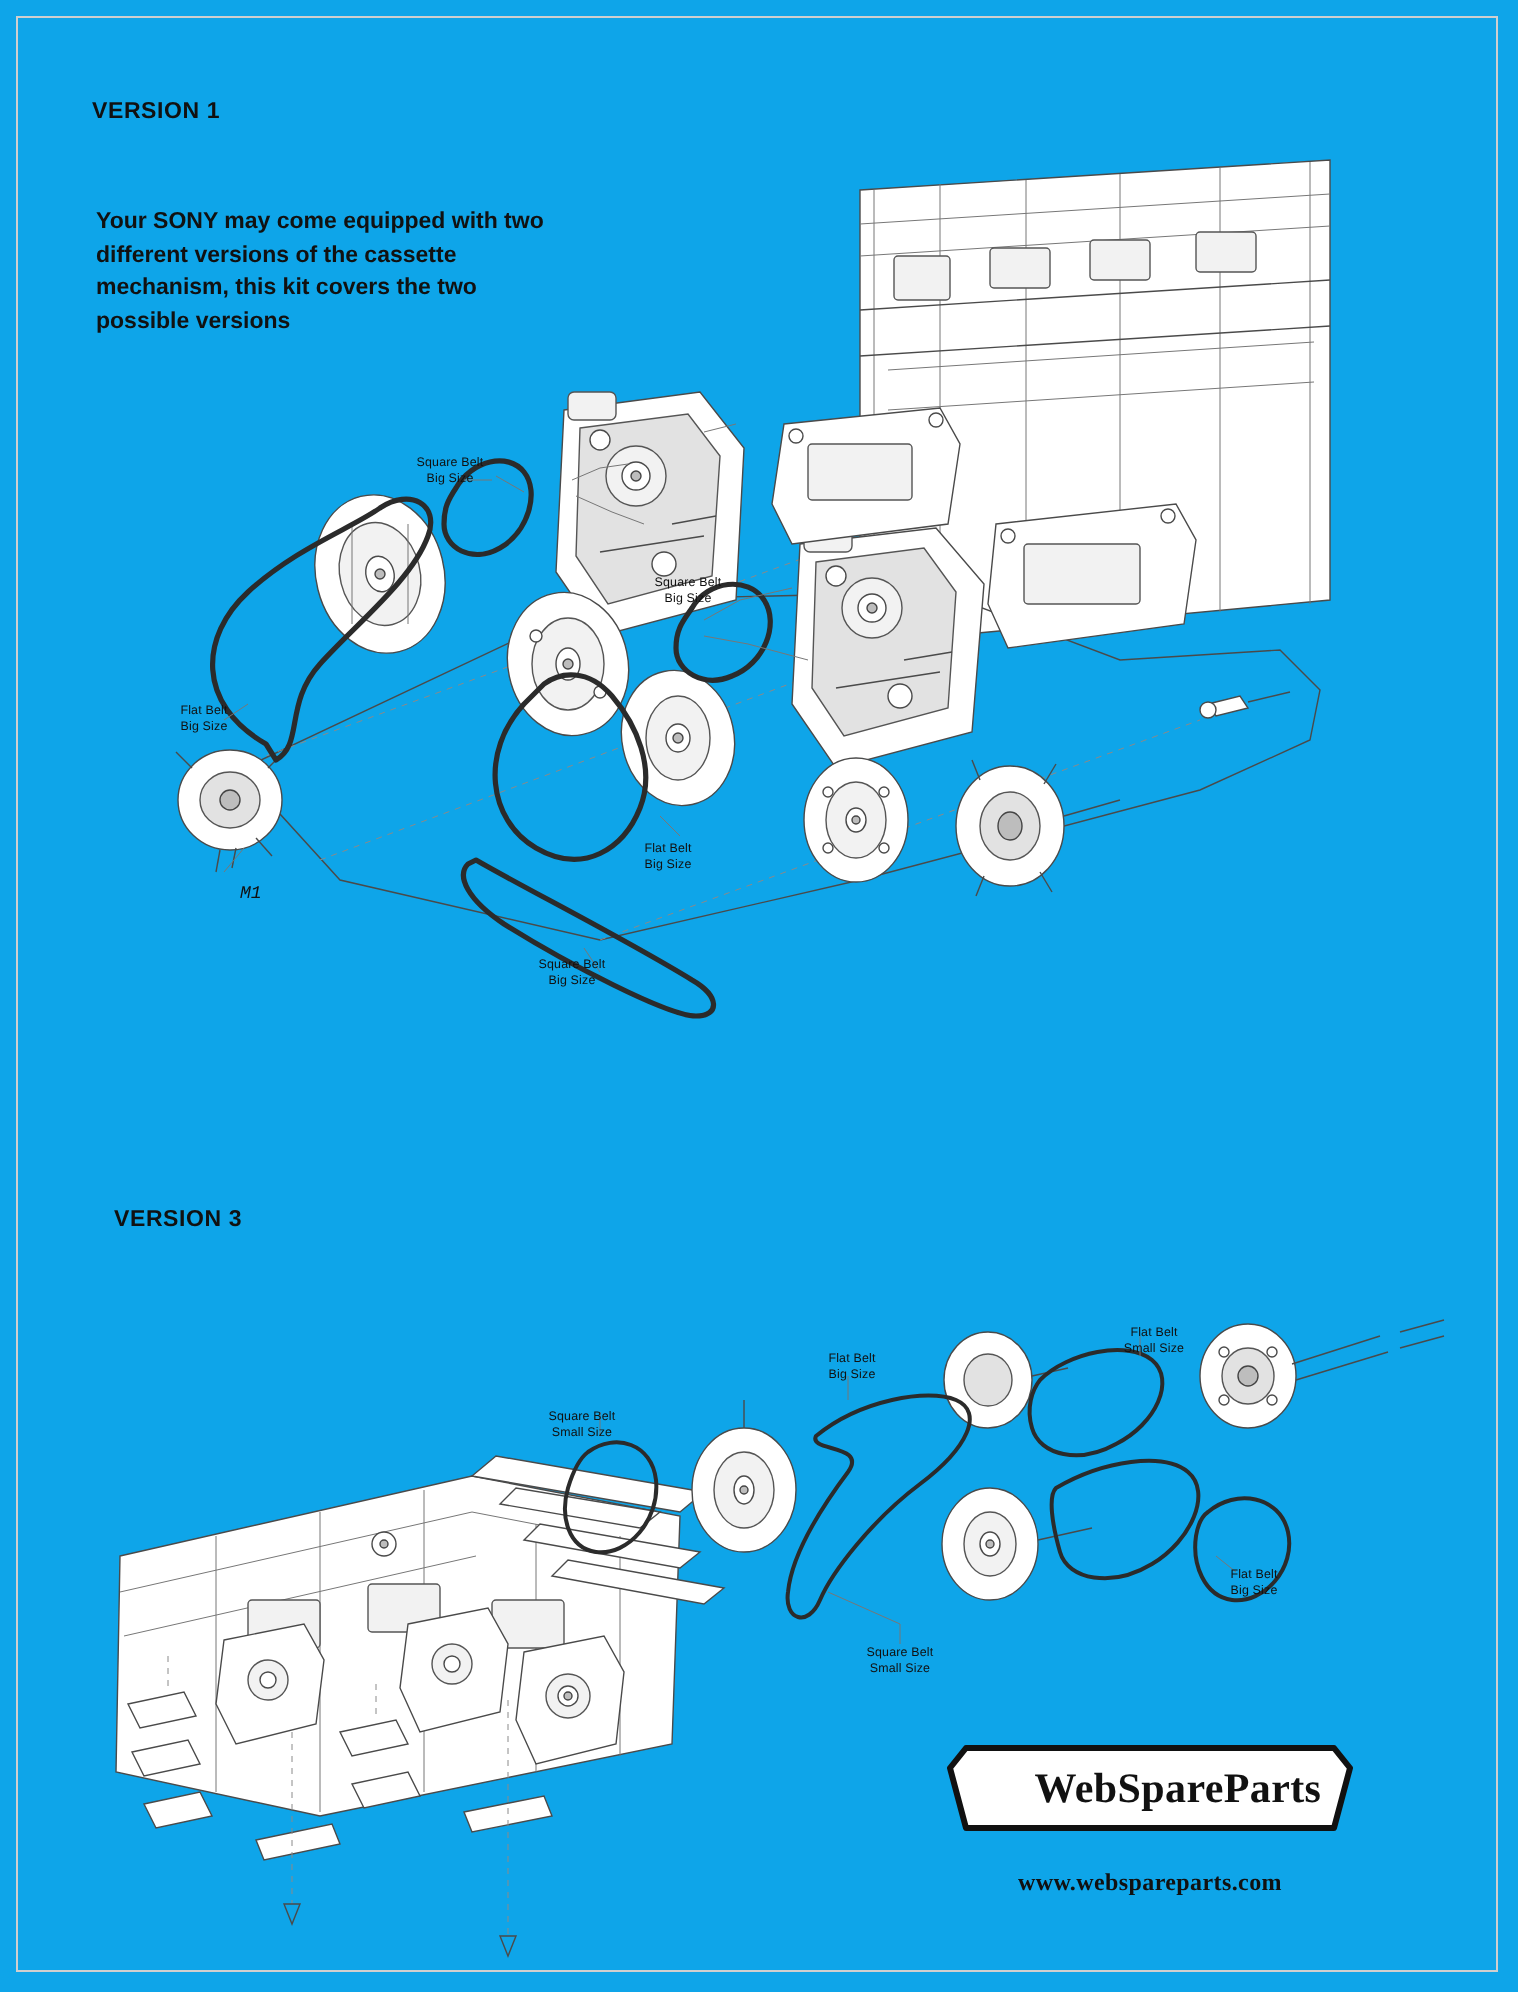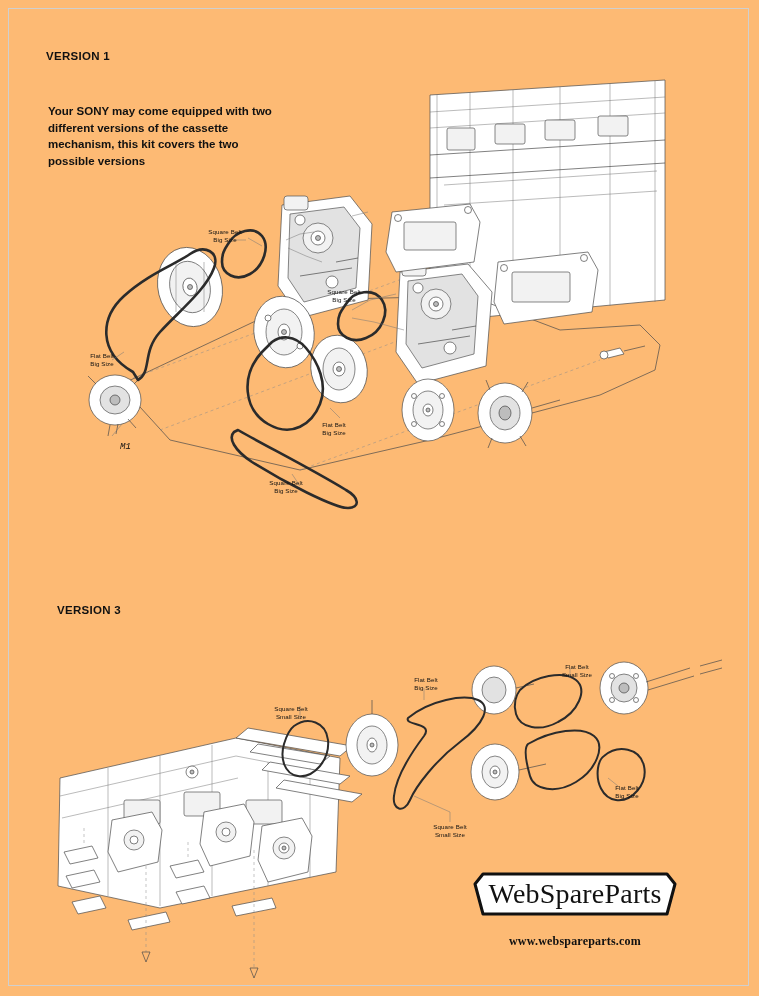--- a/index.html
+++ b/index.html
@@ -8,21 +8,21 @@
     background: #ffffff;
   }
   body {
     font-family: "Liberation Sans", sans-serif;
     color: #000000;
   }
   #page {
     position: relative;
     width: 759px;
     height: 996px;
-    background: #fdba74;
+    background: #0ea5e9;
     overflow: hidden;
   }
   .border-frame {
     position: absolute;
     left: 8px;
     top: 8px;
     width: 741px;
     height: 978px;
     border: 1px solid #cfcfcf;
     box-sizing: border-box;
@@ -95,29 +95,29 @@
   }
   #logo-shield {
     position: relative;
     width: 212px;
     height: 52px;
     margin: 0 auto;
   }
   #logo-shield svg { position: absolute; left: 0; top: 0; }
   #logo-text {
     position: absolute;
-    left: 0; top: 0;
+    left: 14px; top: 0;
     width: 212px;
     height: 52px;
     display: flex;
     align-items: center;
     justify-content: center;
     font-family: "Liberation Serif", serif;
-    font-weight: normal;
-    font-size: 28px;
+    font-weight: bold;
+    font-size: 21px;
     color: #111111;
     letter-spacing: 0.2px;
   }
   #logo-url {
     margin-top: 14px;
     font-family: Liberation Serif, serif;
     font-weight: bold;
     font-size: 12px;
     color: #111111;
     letter-spacing: 0.2px;

